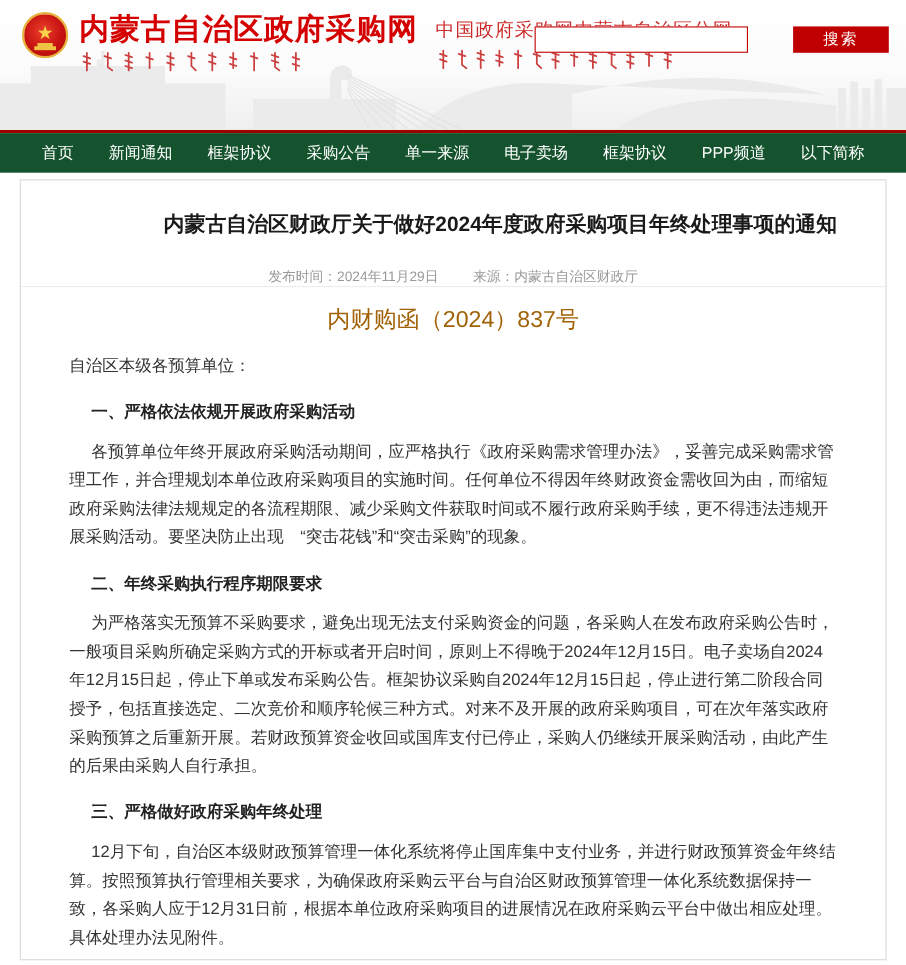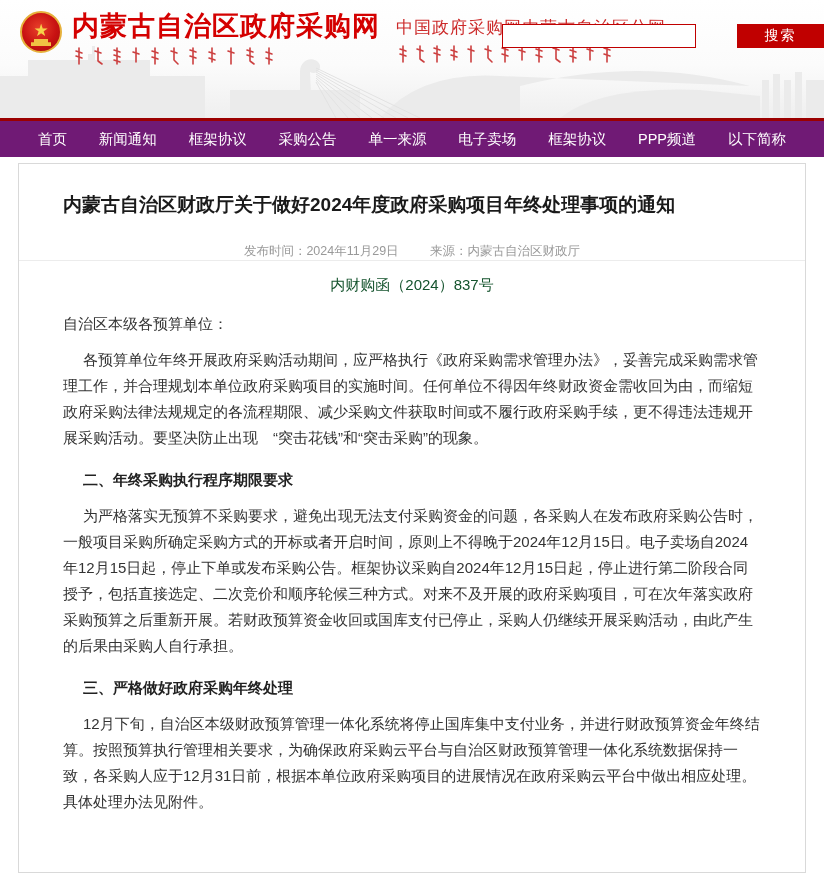--- a/index.html
+++ b/index.html
@@ -17,42 +17,42 @@
   .emblem .star { position:absolute; left:50%; top:45%; transform:translate(-50%,-50%);
     color:#f6d349; font-size:17px; line-height:1; }
   .emblem .gate { position:absolute; left:50%; bottom:5px; transform:translateX(-50%);
     width:20px; height:7px; background:#f0c243;
     clip-path:polygon(0 100%,0 45%,15% 45%,15% 0,85% 0,85% 45%,100% 45%,100% 100%); }
   .title-col { margin-left:10px; }
   .site-title { font-size:27px; font-weight:bold; color:#d40000; letter-spacing:1px; line-height:30px; }
   .subtitle-col { margin-left:16px; margin-top:6px; }
   .site-subtitle { font-size:17px; color:#cc2a2a; letter-spacing:1px; line-height:22px; }
   .mongolian { margin-top:5px; }
-  .search-area { position:absolute; top:24px; right:0; display:flex;gap:41px; }
+  .search-area { position:absolute; top:24px; right:16px; display:flex;gap:41px; }
   .search-input { width:194px; height:24px; border:1px solid #c00000; background:#fff;
     outline:none; padding:0 6px; font-size:13px; }
   .search-btn { width:87px; height:24px; background:#c00000; color:#fff; border:none;
     font-size:14px; cursor:pointer; font-family:inherit; letter-spacing:2px; }
 
   
   .nav-topline { height:3px; background:#9b0000; }
-  .nav { height:36px; background:#701a75; display:flex; align-items:center;
+  .nav { height:36px; background:#14532d; display:flex; align-items:center;
     justify-content:space-between; padding:0 38px; }
   .nav a { color:#ffffff; font-size:14.5px; text-decoration:none; white-space:nowrap; }
 
   
   .page { background:#fff; }
   .content-box { margin:6px 18px 0; border:1px solid #d9d9d9; background:#fff;
     min-height:710px; padding-top:27px; }
-  .article-title { text-align:left; font-size:19px; font-weight:bold; color:#1a1a1a;
+  .article-title { text-align:right; font-size:19px; font-weight:bold; color:#1a1a1a;
     padding:0 44px; line-height:28px; }
   .meta { text-align:center; color:#999; font-size:12.5px; margin-top:24px;
     padding-bottom:0; border-bottom:1px solid #ececec; }
   .meta span { margin:0 14px; }
-  .doc-number { text-align:center; font-size:15px; color:#14532d; margin-top:15px; }
+  .doc-number { text-align:center; font-size:21px; color:#a16207; margin-top:15px; }
   .body-text { padding:0 44px; color:#333; font-size:15px; line-height:26px; }
   .salutation { margin-top:16px; }
   .para { margin-top:10px; text-indent:20px; }
   .sec-heading { margin-top:16px; text-indent:20px; font-weight:bold; color:#222; }
 </style>
 </head>
 <body>
 
 <div class="header">
   <svg class="header-decor" viewBox="0 0 824 72" preserveAspectRatio="none">
@@ -152,20 +152,21 @@
     <div class="meta">
       <span>发布时间：2024年11月29日</span>
       <span>来源：内蒙古自治区财政厅</span>
     </div>
 
     <div class="doc-number">内财购函（2024）837号</div>
 
     <div class="body-text">
       <p class="salutation">自治区本级各预算单位：</p>
 
+      <p class="sec-heading">一、严格依法依规开展政府采购活动</p>
       <p class="para">各预算单位年终开展政府采购活动期间，应严格执行《政府采购需求管理办法》，妥善完成采购需求管理工作，并合理规划本单位政府采购项目的实施时间。任何单位不得因年终财政资金需收回为由，而缩短政府采购法律法规规定的各流程期限、减少采购文件获取时间或不履行政府采购手续，更不得违法违规开展采购活动。要坚决防止出现　“突击花钱”和“突击采购”的现象。</p>
 
       <p class="sec-heading">二、年终采购执行程序期限要求</p>
       <p class="para">为严格落实无预算不采购要求，避免出现无法支付采购资金的问题，各采购人在发布政府采购公告时，一般项目采购所确定采购方式的开标或者开启时间，原则上不得晚于2024年12月15日。电子卖场自2024年12月15日起，停止下单或发布采购公告。框架协议采购自2024年12月15日起，停止进行第二阶段合同授予，包括直接选定、二次竞价和顺序轮候三种方式。对来不及开展的政府采购项目，可在次年落实政府采购预算之后重新开展。若财政预算资金收回或国库支付已停止，采购人仍继续开展采购活动，由此产生的后果由采购人自行承担。</p>
 
       <p class="sec-heading">三、严格做好政府采购年终处理</p>
       <p class="para">12月下旬，自治区本级财政预算管理一体化系统将停止国库集中支付业务，并进行财政预算资金年终结算。按照预算执行管理相关要求，为确保政府采购云平台与自治区财政预算管理一体化系统数据保持一致，各采购人应于12月31日前，根据本单位政府采购项目的进展情况在政府采购云平台中做出相应处理。具体处理办法见附件。</p>
 
     </div>
 

